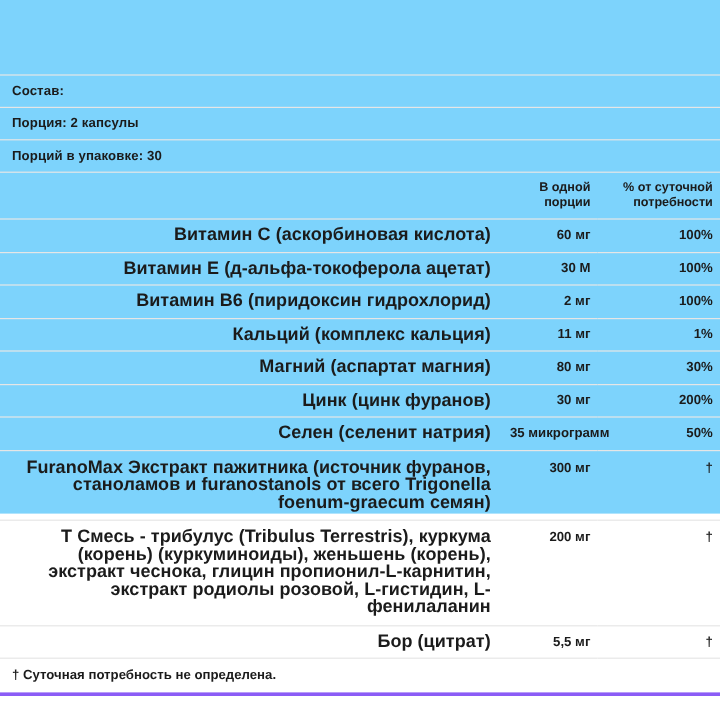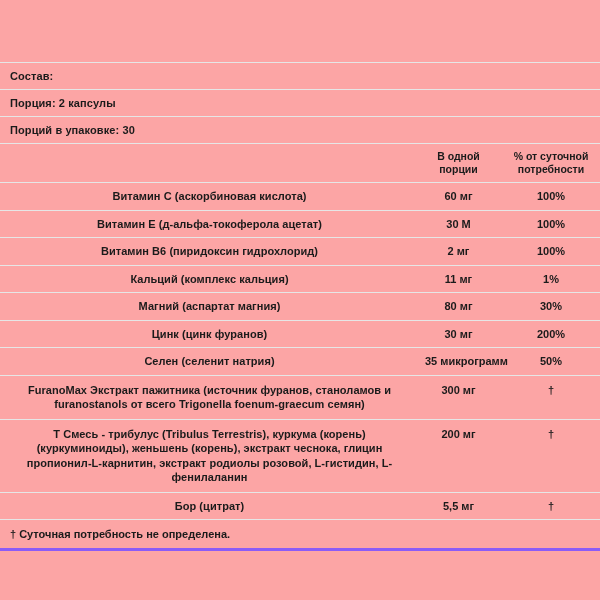--- a/index.html
+++ b/index.html
@@ -9,23 +9,23 @@
   }
   body {
     width: 600px;
     height: 600px;
     font-family: "Liberation Sans", sans-serif;
     color: #1b1b1b;
     overflow: hidden;
   }
   .sheet {
     width: 600px;
-    height: 600px;
+    height: 428px;
     position: relative;
-    background: #fca5a5;
+    background: #7dd3fc;
     box-sizing: border-box;
   }
   .spacer-top { height: 62px; }
 
   .rule {
     height: 1px;
     background: #e6e6e6;
     width: 100%;
   }
 
@@ -39,38 +39,38 @@
 
   table.facts {
     width: 100%;
     border-collapse: collapse;
     table-layout: fixed;
   }
   table.facts td, table.facts th {
     vertical-align: top;
     padding: 6px 6px 6px 10px;
     border-bottom: 1px solid #e6e6e6;
-    text-align: center;
+    text-align: right;
   }
   col.c-name { width: 415px; }
   col.c-amount { width: 83px; }
   col.c-dv { width: 102px; }
 
   thead th {
     font-size: 10.5px;
     font-weight: bold;
     line-height: 13px;
     padding-top: 8px;
     padding-bottom: 8px;
     color: #1b1b1b;
   }
   thead th.blank { border-bottom: 1px solid #e6e6e6; }
 
   tbody td.name {
-    font-size: 11px;
+    font-size: 15px;
     font-weight: bold;
     line-height: 14.5px;
     letter-spacing: 0.05px;
   }
   tbody td.amount,
   tbody td.dv {
     font-size: 11px;
     font-weight: bold;
     line-height: 14.5px;
     white-space: nowrap;

